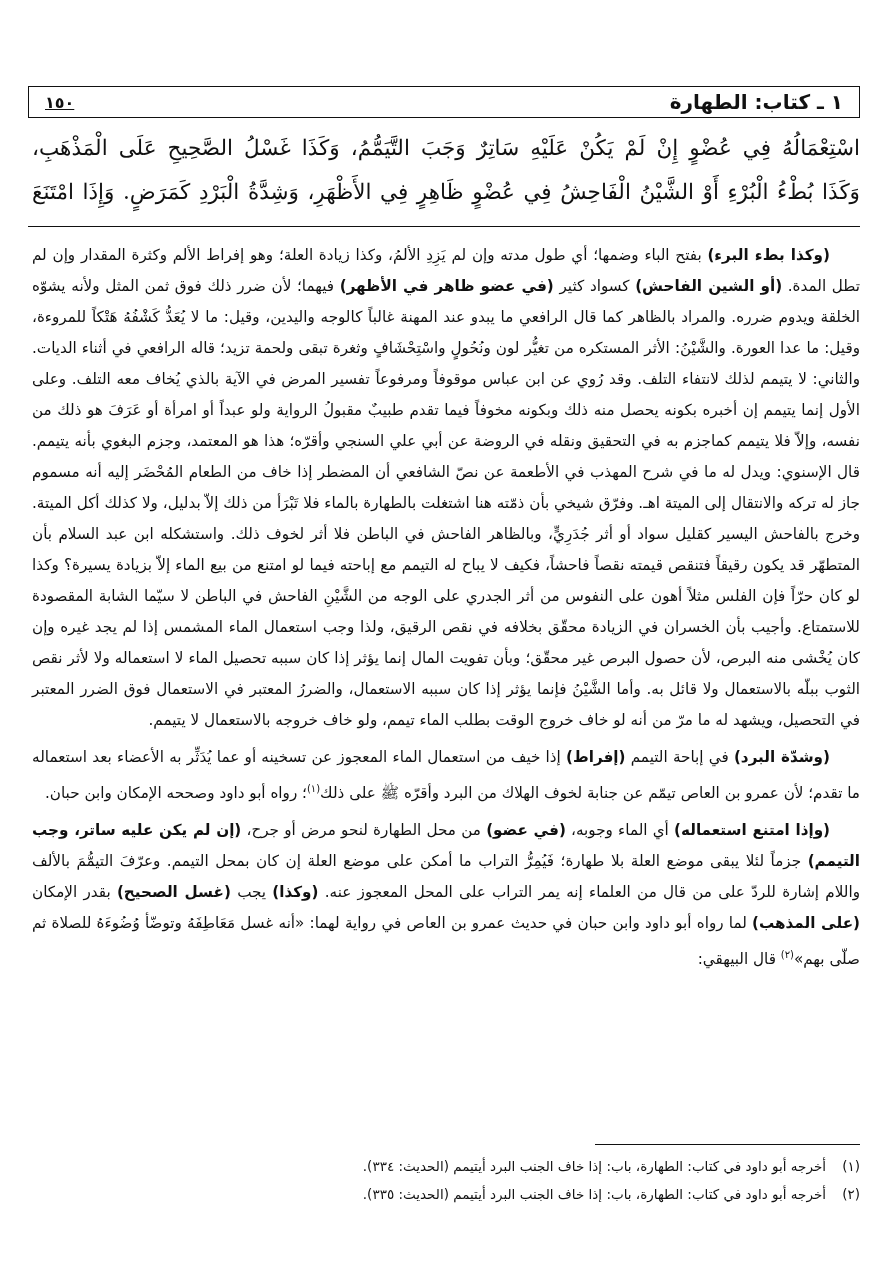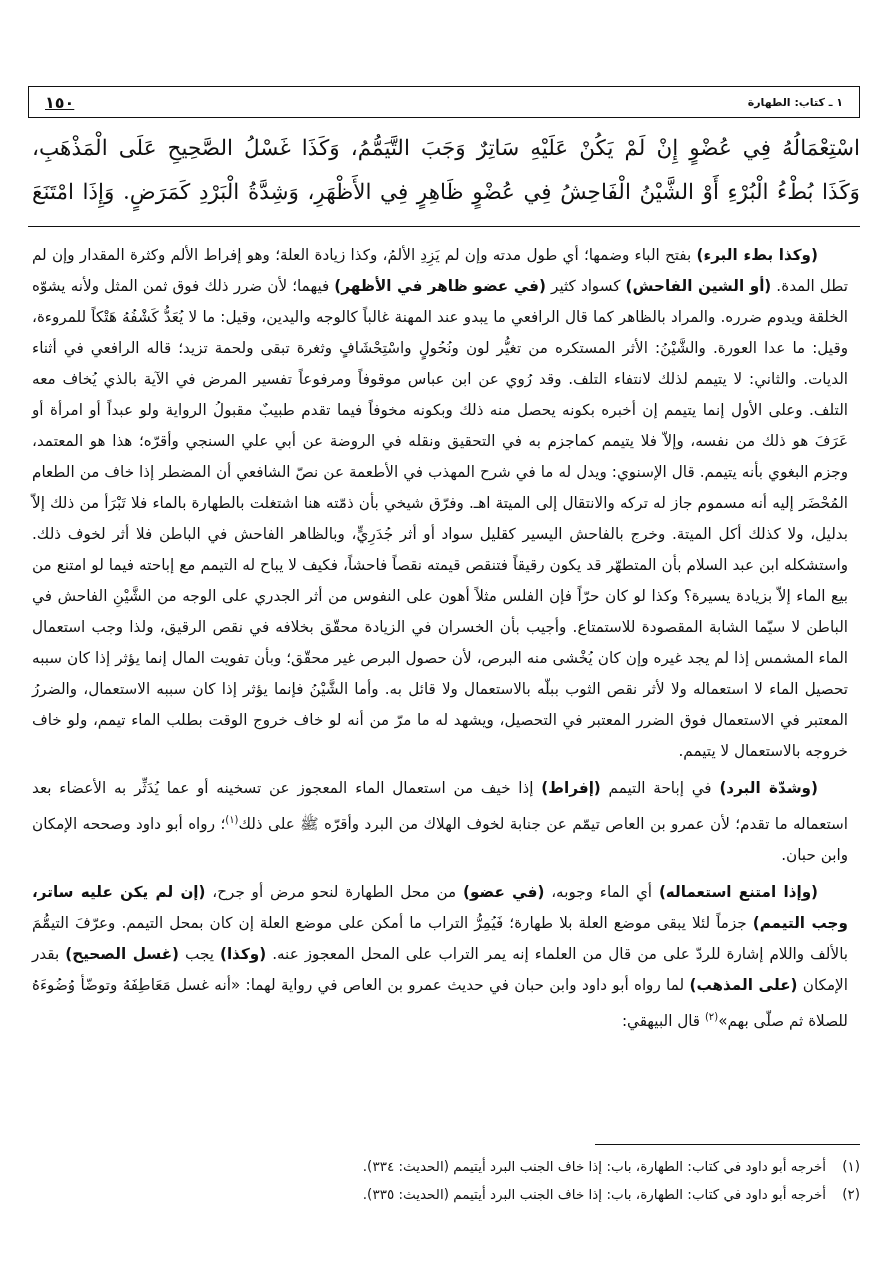--- a/index.html
+++ b/index.html
@@ -7,35 +7,35 @@
     width: 893px; height: 1265px; position: relative; overflow: hidden;
     font-family: "DejaVu Serif", "Liberation Serif", serif;
     color: #111;
   }
   .header {
     position: absolute; left: 28px; top: 86px; width: 832px; height: 32px;
     border: 1.5px solid #111; box-sizing: border-box;
     display: flex; align-items: center; justify-content: space-between;
     padding: 0 16px; direction: rtl;
   }
-  .header .chapter { font-weight: bold; font-size: 11px; font-family: "DejaVu Sans", sans-serif; }
+  .header .chapter { font-weight: bold; font-size: 20px; font-family: "DejaVu Sans", sans-serif; }
   .header .pageno { font-weight: bold; font-size: 16px; font-family: "DejaVu Sans", sans-serif; text-decoration: underline; }
   .matn {
     position: absolute; left: 32px; top: 126px; width: 828px;
     font-size: 21.5px; line-height: 44px; text-align: justify; text-align-last: justify;
     direction: rtl; font-family: "DejaVu Serif", serif;
   }
   .matn-line { display: block; white-space: nowrap; overflow: hidden; }
   .matn-rule { position: absolute; left: 28px; top: 226px; width: 832px; height: 0; border-top: 1.5px solid #111; }
   .sharh {
     position: absolute; left: 32px; top: 240px; width: 828px;
     font-size: 15.2px; line-height: 31px; direction: rtl; text-align: justify;
     font-family: "DejaVu Sans", sans-serif;
   }
-  .para { margin: 0 12px 6px 0; text-indent: 30px; }
+  .para { margin: 0 0 6px 0; text-indent: 30px; }
   .para .bold { font-weight: bold; }
   .fn-rule { position: absolute; left: 595px; top: 1144px; width: 265px; border-top: 1.5px solid #111; }
   .footnotes {
     position: absolute; left: 32px; top: 1152px; width: 828px;
     font-size: 13.5px; line-height: 28px; direction: rtl;
     font-family: "DejaVu Sans", sans-serif;
   }
   .fn { display: flex; gap: 10px; }
   .fn-num { min-width: 24px; }
   sup { font-size: 10px; }

